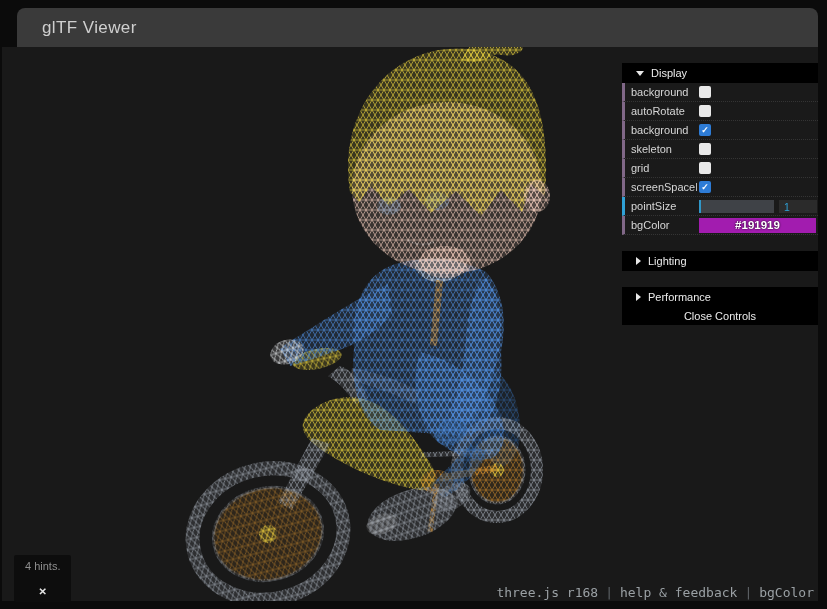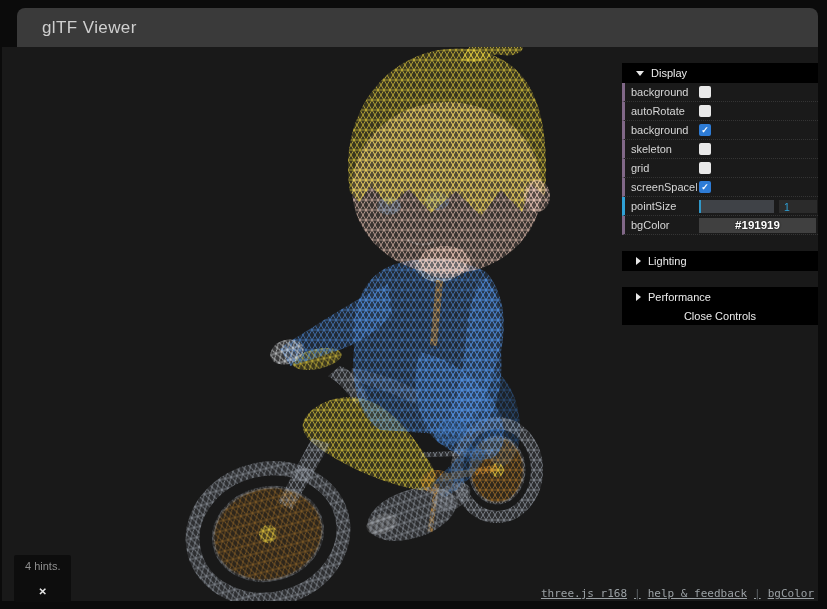--- a/index.html
+++ b/index.html
@@ -47,22 +47,22 @@
     text-shadow:0 0 2px #000;cursor:pointer;}
   .closebar{height:18px;background:var(--panel-black);color:#ececec;text-align:center;
     line-height:18px;cursor:pointer;font-size:11px;}
 
   
   .hints{position:absolute;left:14px;bottom:7px;background:#0d0d0d;border-radius:2px;
     padding:5px 11px;display:flex;align-items:center;gap:14px;z-index:6;flex-direction:column;}
   .hints .htext{color:#8f8f8f;font-size:11px;}
   .hints .hclose{color:#e5e5e5;font-size:10px;font-weight:bold;cursor:pointer;}
   .credits{position:absolute;right:13px;bottom:9px;z-index:6;
-    font-family:"DejaVu Sans Mono","Liberation Mono",monospace;font-size:11px;color:#9aa0a4;
-    display:flex;gap:7px;align-items:flex-start;text-decoration:underline;}
+    font-family:"DejaVu Sans Mono","Liberation Mono",monospace;font-size:13px;color:#9aa0a4;
+    display:flex;gap:7px;align-items:flex-start;}
   .credits .sep{color:#5d6266;}
   .credits .link{cursor:pointer;}
 </style>
 </head>
 <body>
 
 <div class="stage">
 
   <div class="header">
     <span class="title">glTF Viewer</span>
@@ -189,21 +189,21 @@
     <div class="row num">
       <span class="rlabel">pointSize</span>
       <span class="slider">
           <span class="slider-fill"></span>
         </span>
       <span class="numbox">1</span>
     </div>
 
     <div class="row color">
       <span class="rlabel">bgColor</span>
-      <span class="swatch" id="bgswatch" style="background: #404040;">#191919</span>
+      <span class="swatch" id="bgswatch" style="background: #a21caf;">#191919</span>
     </div>
 
     <div class="fbar">
       <span class="arr-r"></span>
       <span>Lighting</span>
     </div>
     <div class="fbar">
       <span class="arr-r"></span>
       <span>Performance</span>
     </div>

